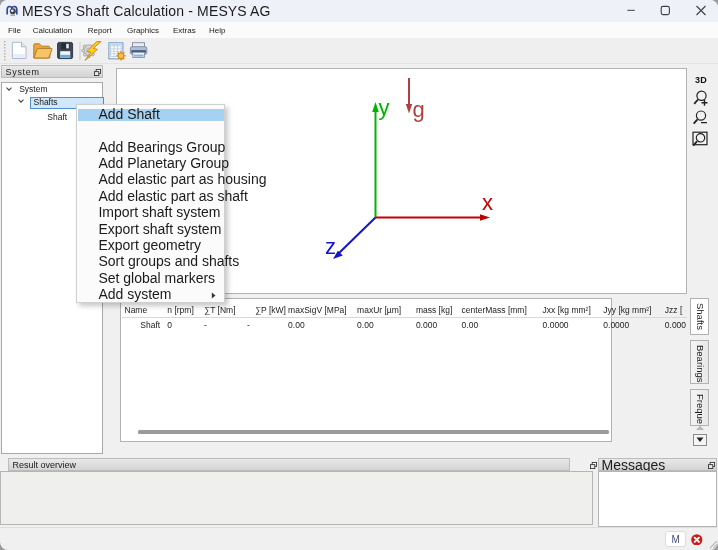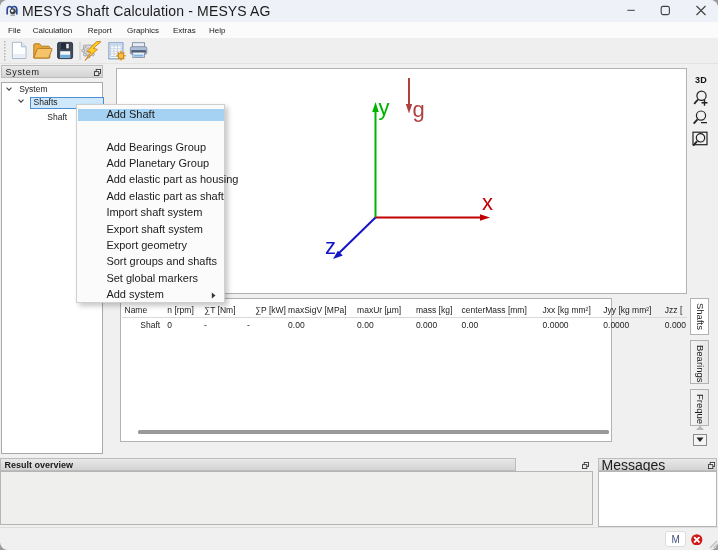--- a/index.html
+++ b/index.html
@@ -26,32 +26,32 @@
 #tablepane{left:120px;top:298px;width:492px;height:144px;background:#fff;border:1px solid #b2b2b2;box-sizing:border-box;}
 .th{position:absolute;top:6px;font-size:8.5px;line-height:10px;color:#1b1b1b;white-space:nowrap;}
 .td{position:absolute;top:21px;font-size:8.5px;line-height:10px;color:#1b1b1b;white-space:nowrap;}
 #hscroll{position:absolute;left:17px;top:131px;width:471px;height:3.5px;background:#9a9a9a;border-radius:1.5px;}
 
 #d3label{left:695px;top:74.5px;font-size:9px;line-height:11px;font-weight:bold;color:#111;letter-spacing:0.3px;}
 
 .vtab{position:absolute;left:690px;width:19px;background:linear-gradient(90deg,#f4f4f4,#e8e8e8);border:1px solid #b2b2b2;box-sizing:border-box;}
 .vtab span{position:absolute;left:3.5px;top:4px;font-size:9.5px;color:#1b1b1b;writing-mode:vertical-rl;white-space:nowrap;}
 
-#res-header{left:0px;top:458px;width:516px;height:13px;background:linear-gradient(#e9e9e9,#d3d3d3);border:1px solid #bcbcbc;box-sizing:border-box;font-weight:bold;}
+#res-header{left:8px;top:458px;width:562px;height:13px;background:linear-gradient(#e9e9e9,#d3d3d3);border:1px solid #bcbcbc;box-sizing:border-box;}
 #res-header span{position:absolute;left:3.5px;top:0;height:11px;line-height:12px;font-size:9px;color:#1b1b1b;}
 #res-body{left:0px;top:471px;width:593px;height:54px;background:#efefed;border:1px solid #b5b5b5;box-sizing:border-box;}
 #msg-header{left:598px;top:458px;width:119px;height:13px;background:linear-gradient(#e9e9e9,#d3d3d3);border:1px solid #bcbcbc;box-sizing:border-box;}
 #msg-header span{position:absolute;left:2.5px;top:0;height:11px;line-height:12px;font-size:14px;color:#1b1b1b;}
 #msg-body{left:598px;top:471px;width:119px;height:56px;background:#fff;border:1px solid #b5b5b5;box-sizing:border-box;}
 
 #mbtn{left:664.5px;top:530.5px;width:21px;height:16px;background:#fff;border:1px solid #dcdcdc;border-radius:3px;box-sizing:border-box;}
 #mbtn span{position:absolute;left:6px;top:3px;font-size:10px;line-height:10px;color:#44507a;}
 
 #cmenu{left:76px;top:104px;width:149px;height:199px;background:#fbfbfb;border:1px solid #cfcfcf;box-sizing:border-box;box-shadow:3px 3px 5px rgba(0,0,0,0.22);}
-.ci{position:absolute;left:1px;width:146px;height:16.4px;font-size:11px;color:#1b1b1b;padding-left:20.4px;line-height:16.4px;box-sizing:border-box;white-space:nowrap;margin-left:8px;}
+.ci{position:absolute;left:1px;width:146px;height:16.4px;font-size:14px;color:#1b1b1b;padding-left:20.4px;line-height:16.4px;box-sizing:border-box;white-space:nowrap;}
 #hlbar{position:absolute;left:1px;top:3.8px;width:146px;height:12.4px;background:#a5d2f3;}
 </style>
 </head>
 <body>
 <div id="win">
 
   <div class="abs" id="titlebar"></div>
   <div class="abs" id="title-text">MESYS Shaft Calculation - MESYS AG</div>
   <svg class="abs" style="left:620px;top:0;width:98px;height:22px" viewBox="0 0 98 22">
     <line x1="7.3" y1="10.3" x2="14.8" y2="10.3" stroke="#404040" stroke-width="1"></line>

